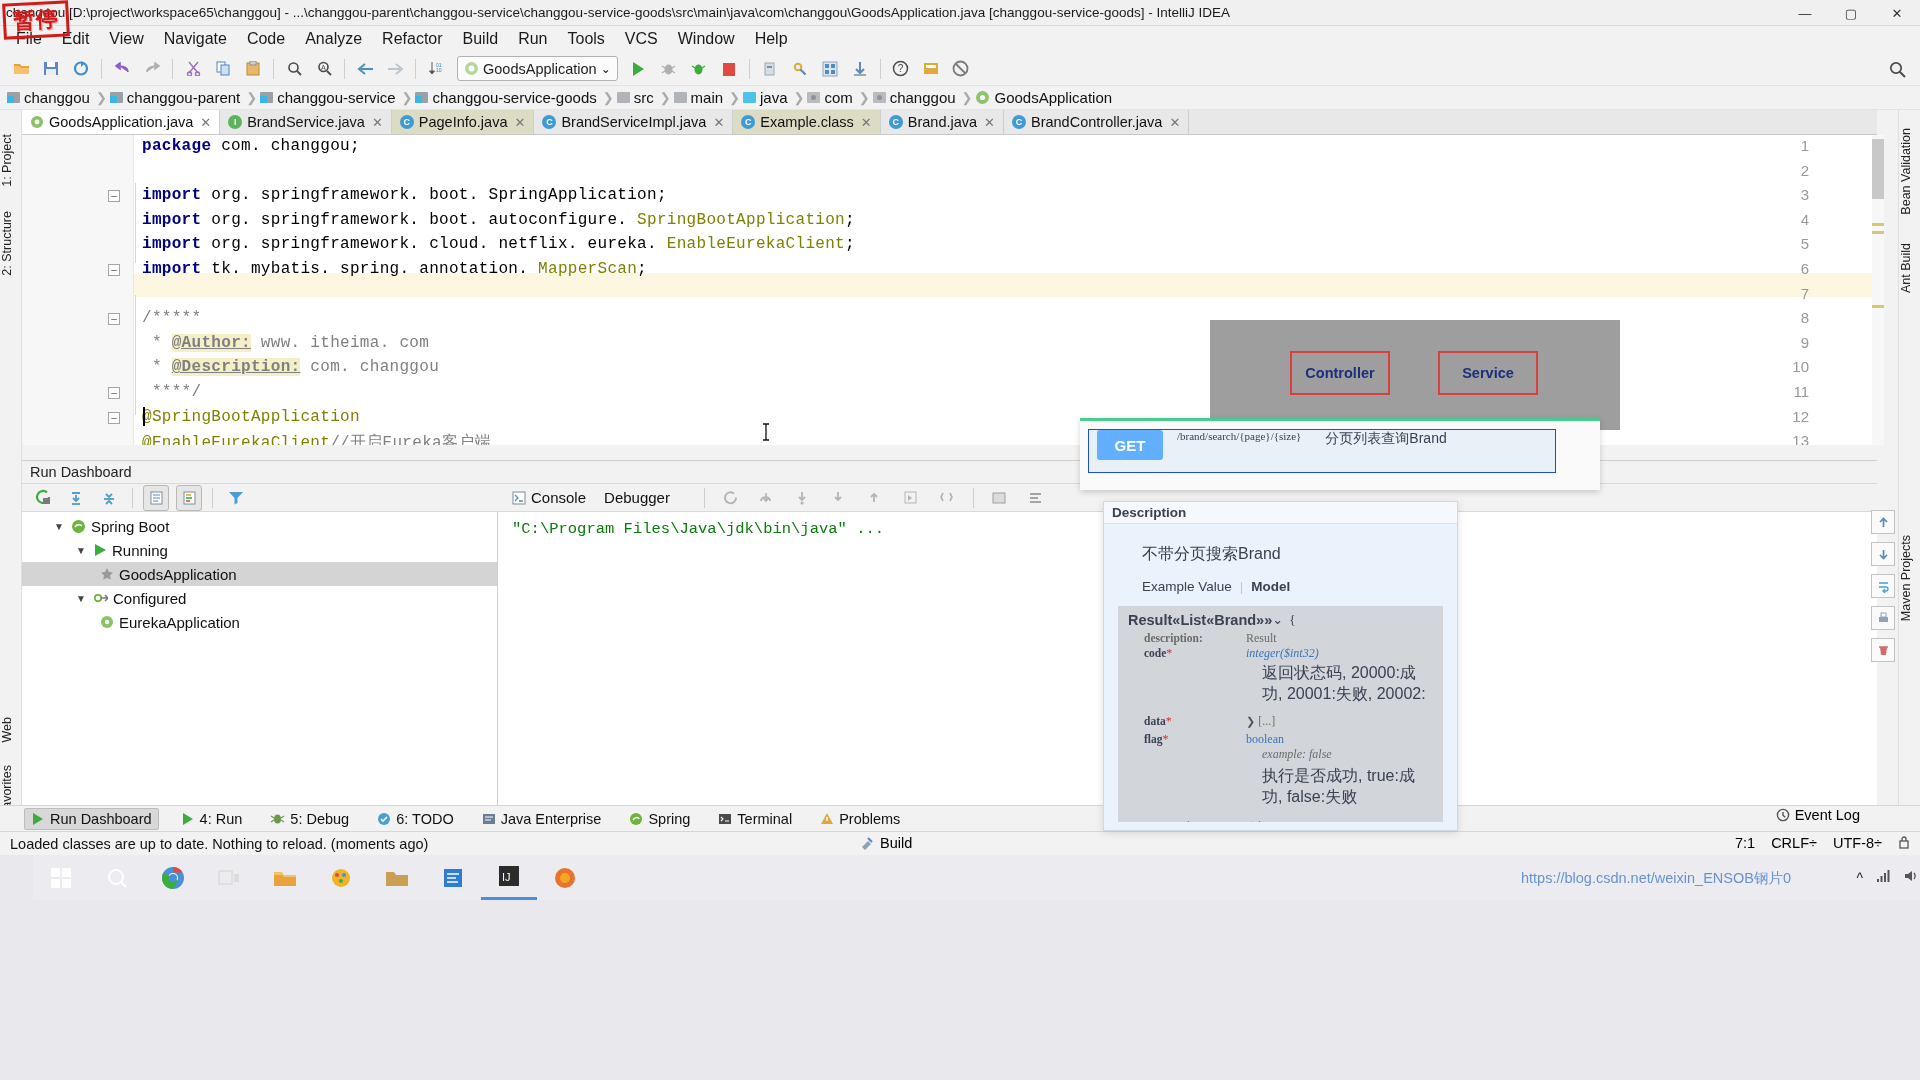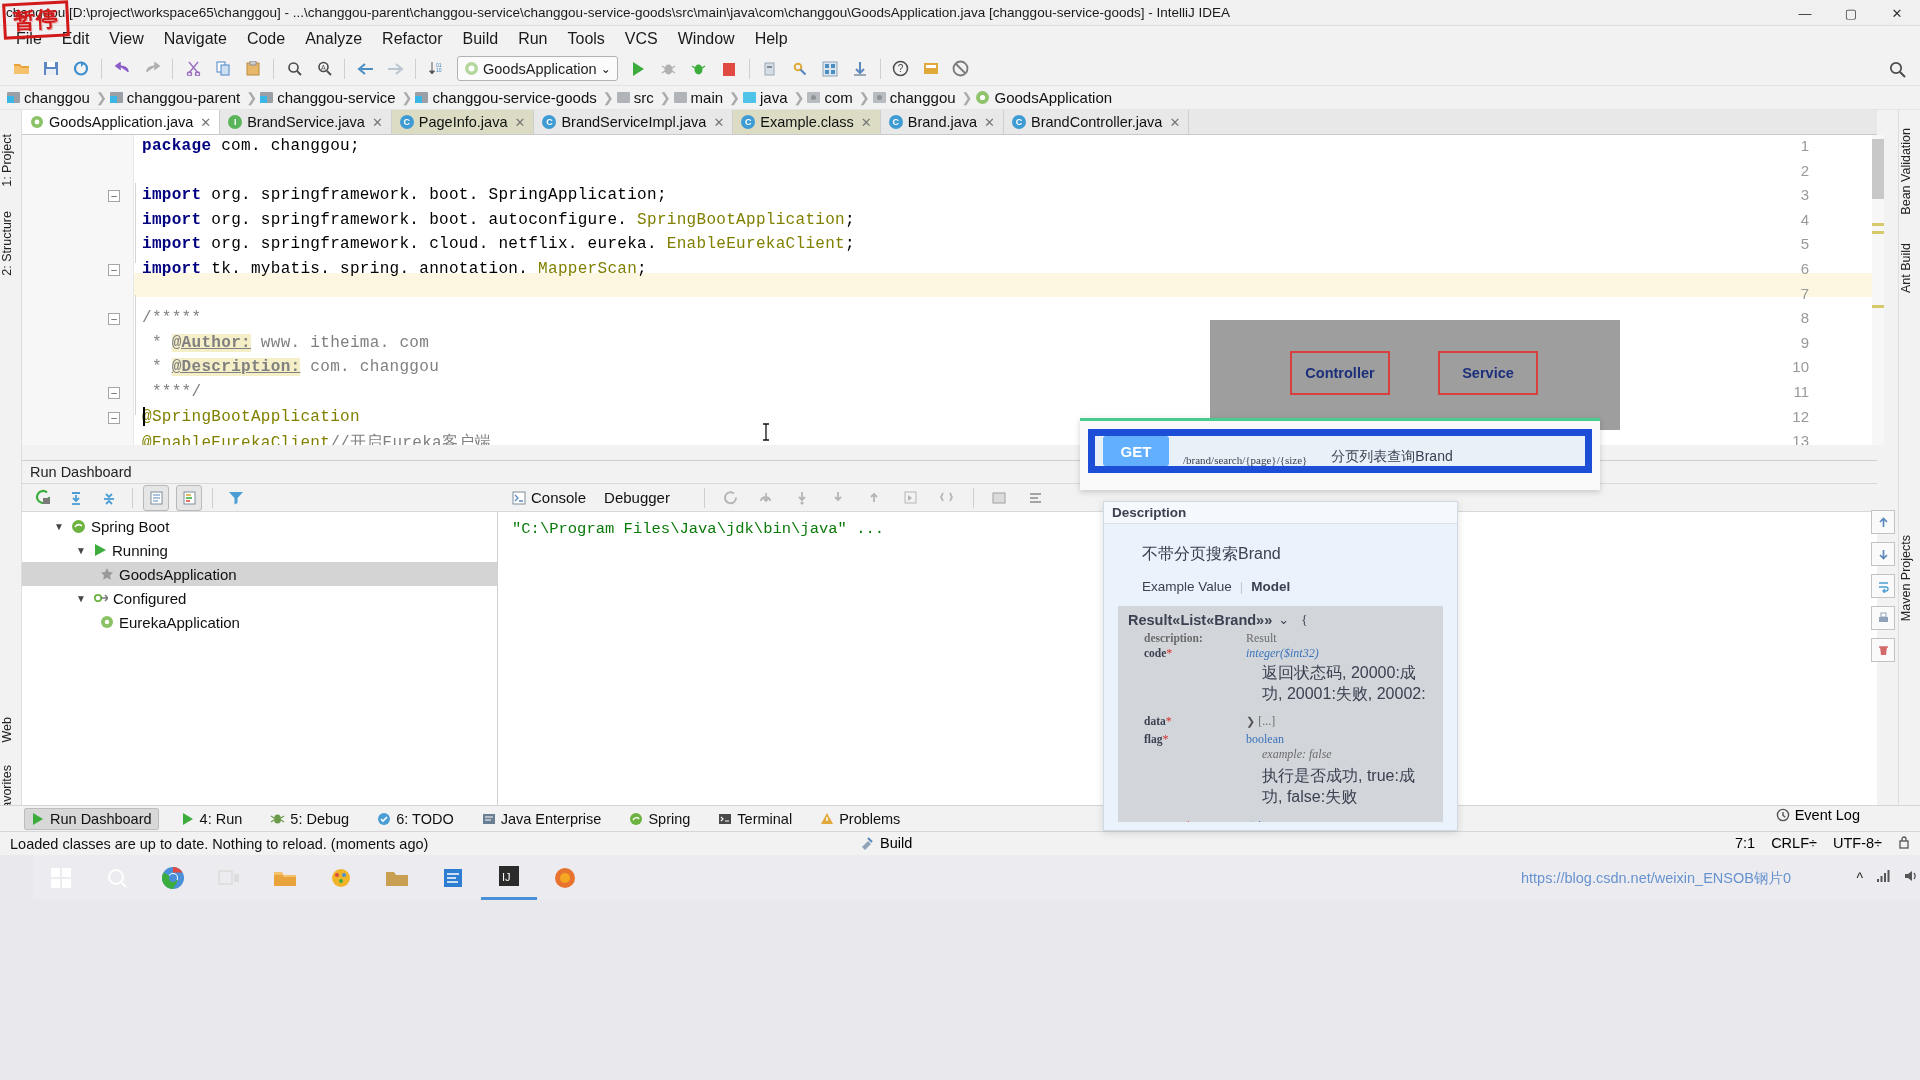--- a/index.html
+++ b/index.html
@@ -202,22 +202,22 @@
     position:absolute; width:100px; height:44px; border:2px solid #d94040;
     display:flex; align-items:center; justify-content:center;
     background:#9e9e9e; color:#1b2f7a; font-weight:bold; font-size:14.5px;
   }
   .sw-op {
     position:absolute; left:1080px; top:418px; width:520px; height:72px;
     background:#fafafa; border-top:3px solid #49cc90;
     box-shadow:0 2px 6px rgba(0,0,0,0.18); z-index:30;
   }
   .sw-op-row {
-    position:absolute; left:8px; top:8px; width:504px; height:44px;
-    background:#e8f0f8; border:7px solid #1d4ed8; display:flex; align-items:flex-end; gap:14px;
+    position:absolute; left:8px; top:8px; width:468px; height:44px;
+    background:#e8f0f8; border:1px solid #1d4ed8; display:flex; align-items:flex-start; gap:14px;
     padding:0 8px;
   }
   .sw-get {
     width:66px;height:30px;background:#61affe;color:#fff;border-radius:3px;
     display:flex;align-items:center;justify-content:center;font-weight:bold;font-size:15px;
   }
   .sw-path { font-family:Liberation Serif, serif; font-size:11px; color:#3b4151; }
   .sw-desc-cn { font-family:"Liberation Sans",sans-serif; font-size:14px; color:#3b4151; margin-left:10px; }
 
   .sw-panel {
@@ -815,21 +815,21 @@
 
   <div class="sw-panel">
     <div class="sw-panel-hdr">Description</div>
     <div class="sw-cn-title">不带分页搜索Brand</div>
     <div class="sw-exval">
       <span>Example Value</span>
       <span class="sep">|</span>
       <span class="sw-model">Model</span>
     </div>
     <div class="sw-code">
-      <div style="display:flex; align-items:flex-end; gap:6px;">
+      <div style="display:flex; align-items:flex-end; gap:0;">
         <span class="ttl">Result«List«Brand»»</span>
         <span style="font-size:13px">⌄</span>
         <span style="font-size:13px;margin-left:6px">{</span>
       </div>
       <div class="sw-row" style="margin-top:3px">
         <div class="sw-col-l"><span class="fld typ" style="margin-left:16px">description:</span></div>
         <div class="sw-col-r"><span class="typ">Result</span></div>
       </div>
       <div class="sw-row">
         <div class="sw-col-l"><span class="fld" style="margin-left:16px">code</span><span class="req">*</span></div>

